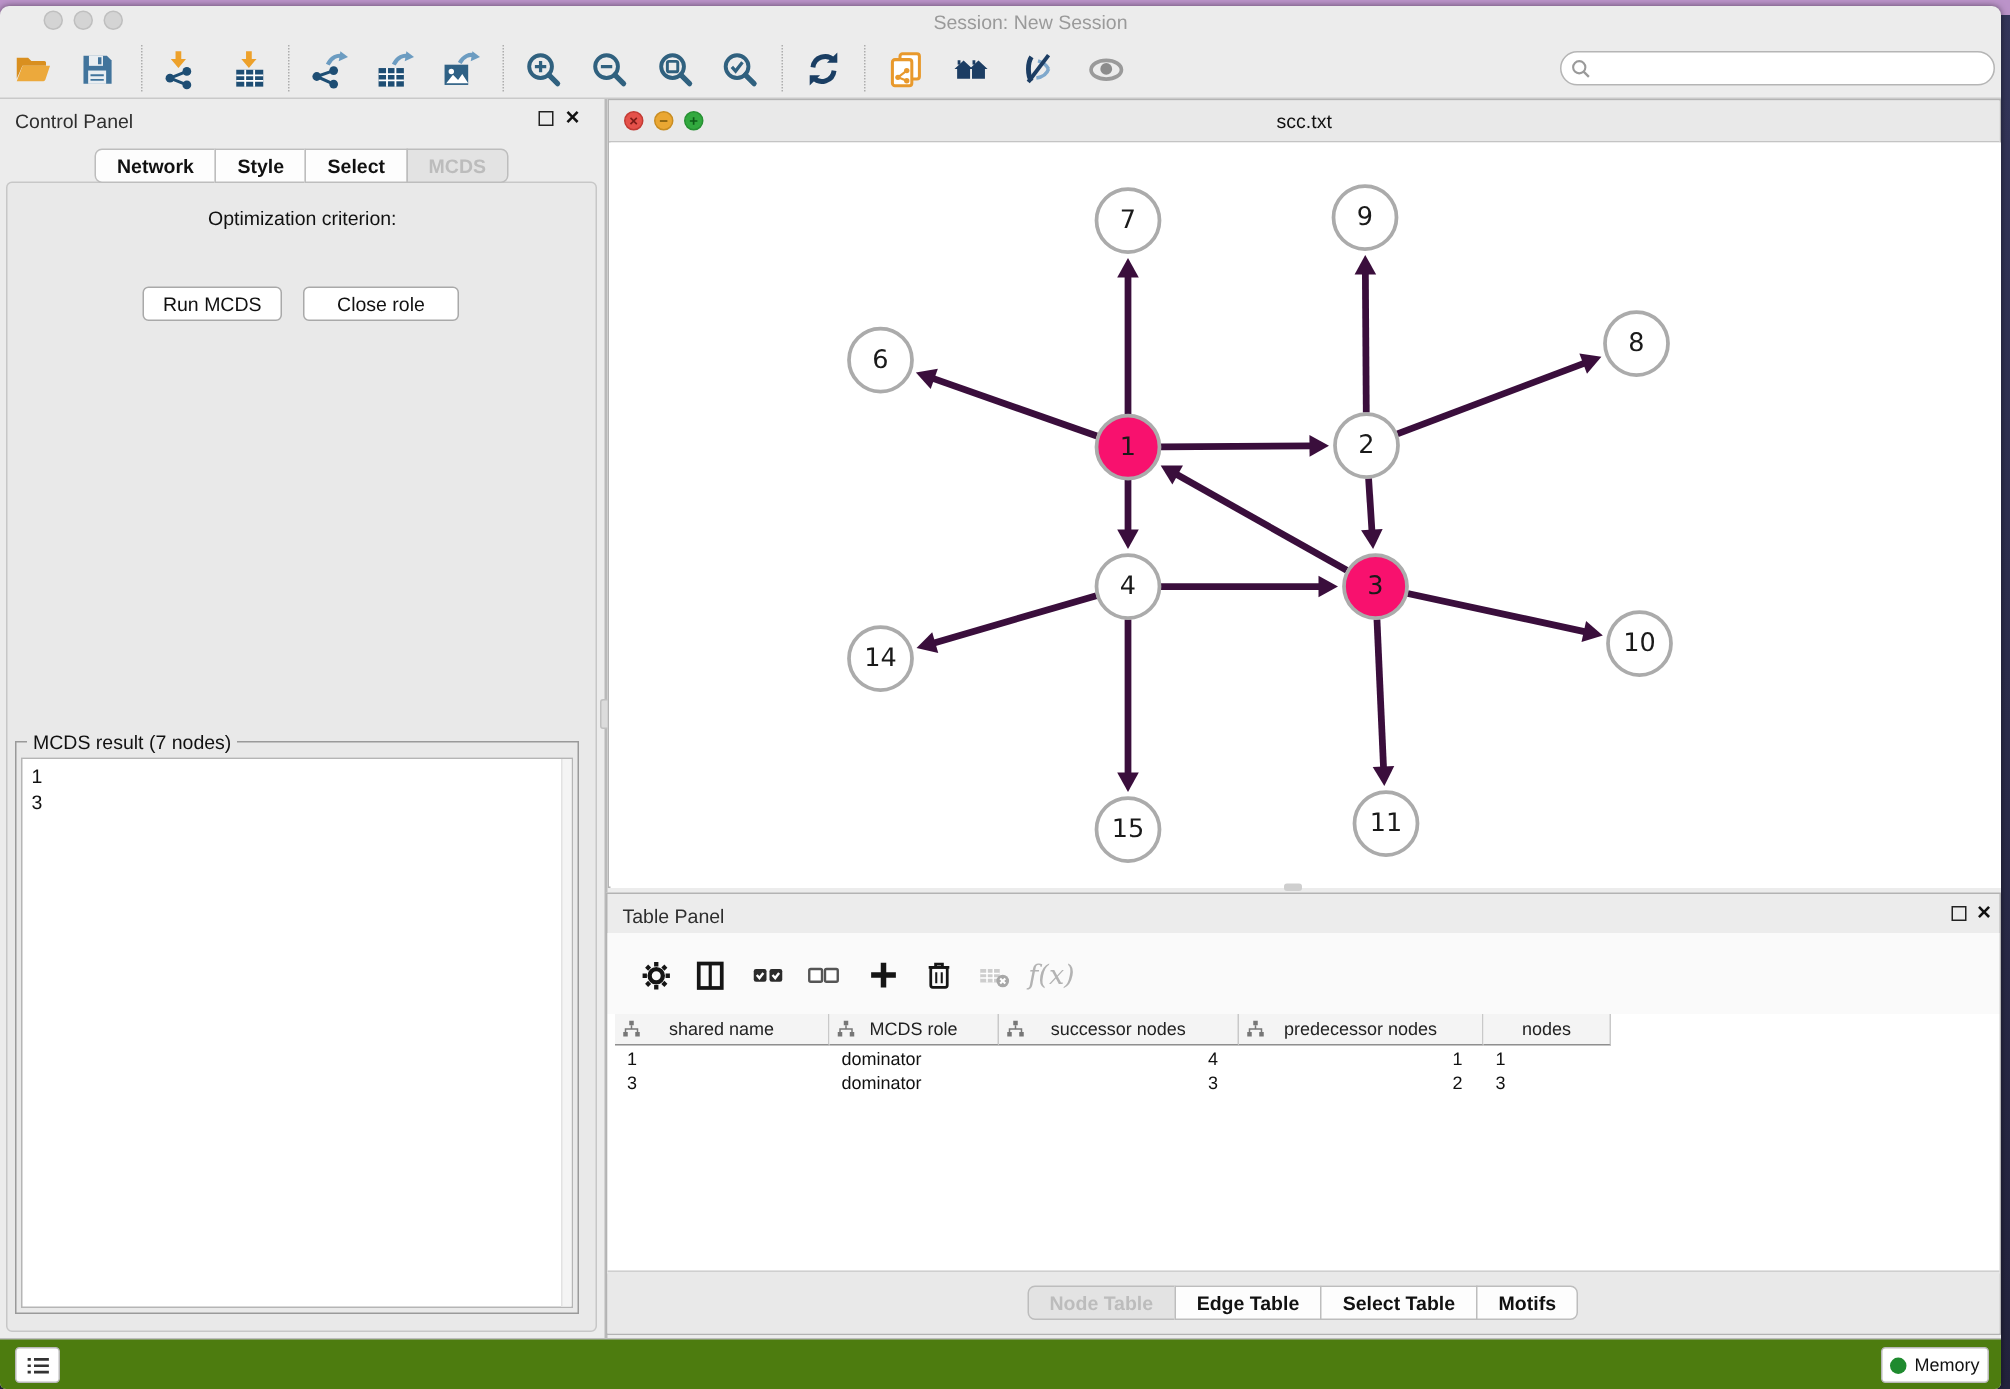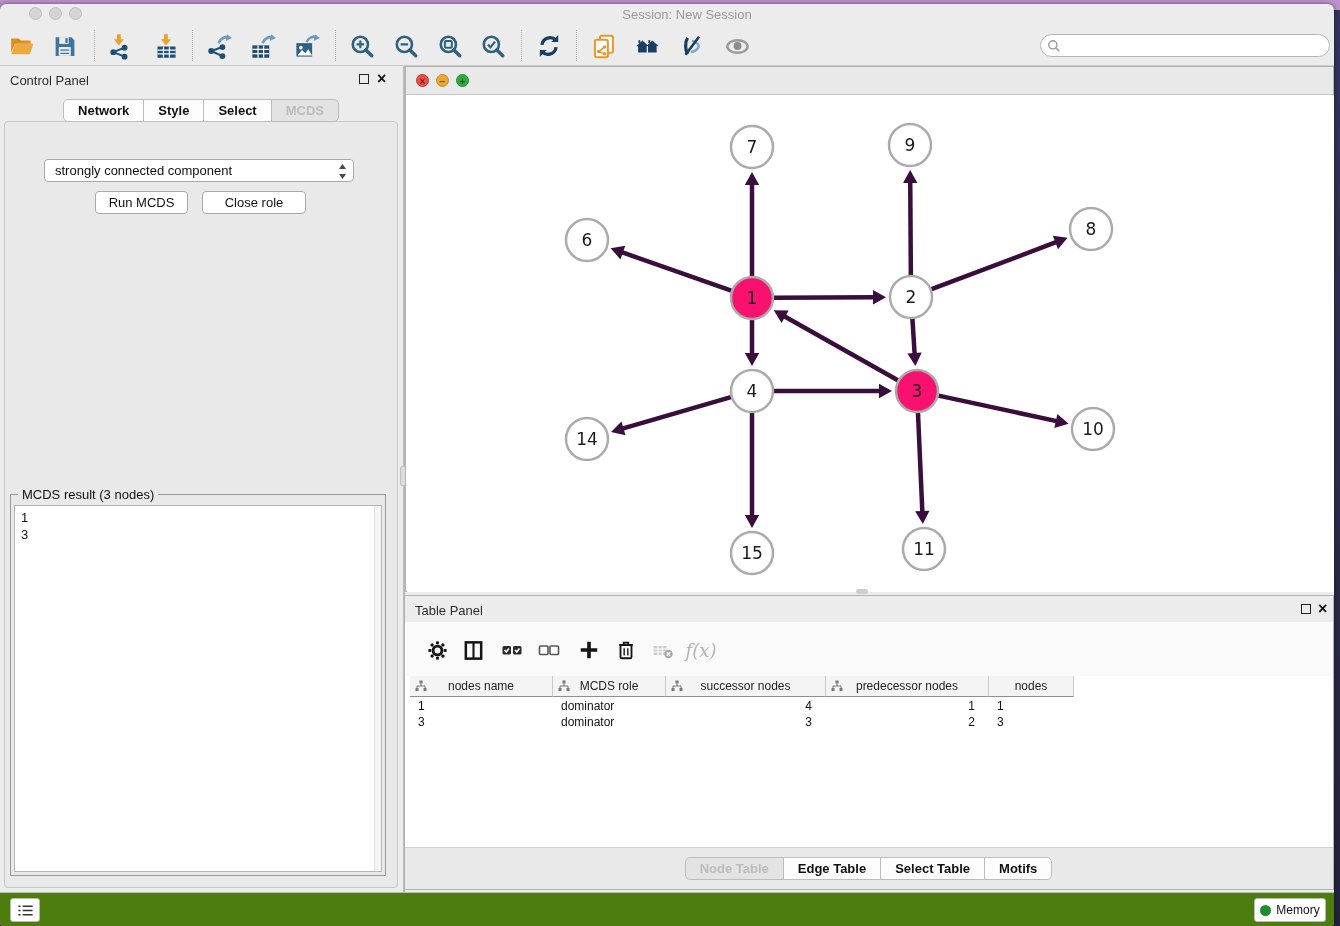--- a/index.html
+++ b/index.html
@@ -241,51 +241,44 @@
       <div class="float-icon" style="left:359px"></div>
       <div class="close-icon" style="left:377px">×</div>
     </div>
     <div class="cp-tabs">
       <div class="tab first">Network</div>
       <div class="tab">Style</div>
       <div class="tab">Select</div>
       <div class="tab last sel-dim">MCDS</div>
     </div>
     <div class="cp-pane"></div>
-    <div class="dropdown">
-      <span>strongly connected component</span>
-      <span class="spin">
-        <svg width="9" height="17" viewBox="0 0 9 17">
-            <path d="M4.5 1L8 6H1z" fill="#4a4a4a"></path>
-            <path d="M4.5 16L1 11h7z" fill="#4a4a4a"></path>
-          </svg>
-      </span>
-    </div>
+    <div class="opt-label">Optimization criterion:</div>
     <div class="btn" style="left:95px; top:125px; width:93px;">Run MCDS</div>
     <div class="btn" style="left:202px; top:125px; width:104px;">Close role</div>
     <div class="result-group">
-      <div class="result-legend">MCDS result (3 nodes)</div>
+      <div class="result-legend">MCDS result (7 nodes)</div>
       <div class="result-text">
         <div>1</div>
         <div>3</div>
         <div class="result-scroll"></div>
       </div>
     </div>
   </div>
 
   <div class="splitter"></div>
   <div class="split-grip"></div>
 
   <div class="right-area">
 
     <div class="net-window">
       <div class="net-titlebar">
         <div class="traffic t-red">×</div>
         <div class="traffic t-yellow">−</div>
         <div class="traffic t-green">+</div>
+        <div class="net-title">scc.txt</div>
       </div>
       <div class="net-canvas">
         <svg width="927" height="497" viewBox="0 0 927 497">
             <line x1="345" y1="181" x2="345" y2="88" stroke="#3A0E3C" stroke-width="4.5"></line>
             <polygon points="345,77 352.2,90 337.8,90" fill="#3A0E3C"></polygon>
             <line x1="324.2449403778676" y1="195.7042820722201" x2="213.96282483621667" y2="156.93844751818526" stroke="#3A0E3C" stroke-width="4.5"></line>
             <polygon points="203.58529502515046,153.2905885542953 218.23733794186577,150.80912963528556 213.46195893459165,164.3942595697722" fill="#3A0E3C"></polygon>
             <line x1="366.9995649035371" y1="202.86163795658152" x2="468.0007119760302" y2="202.22641061650293" stroke="#3A0E3C" stroke-width="4.5"></line>
             <polygon points="479.00049442779874,202.1572295947937 466.0460336535547,209.43884658888038 465.9554694069535,195.03913137929248" fill="#3A0E3C"></polygon>
             <line x1="345" y1="225" x2="345" y2="260" stroke="#3A0E3C" stroke-width="4.5"></line>
@@ -407,21 +400,21 @@
       </div>
       <div class="tp-table">
         <div class="thead">
           <div class="th" style="width:143px">
             <svg class="colicon" width="12" height="12" viewBox="0 0 12 12">
                 <rect x="4.5" y="0.5" width="3" height="3" fill="#777"></rect>
                 <rect x="0.5" y="8" width="3" height="3" fill="#777"></rect>
                 <rect x="8.5" y="8" width="3" height="3" fill="#777"></rect>
                 <path d="M6 3.5v2.5M2 8V6h8v2" stroke="#777" fill="none"></path>
               </svg>
-            <span>nodes name</span>
+            <span>shared name</span>
           </div>
           <div class="th" style="width:113px">
             <svg class="colicon" width="12" height="12" viewBox="0 0 12 12">
                 <rect x="4.5" y="0.5" width="3" height="3" fill="#777"></rect>
                 <rect x="0.5" y="8" width="3" height="3" fill="#777"></rect>
                 <rect x="8.5" y="8" width="3" height="3" fill="#777"></rect>
                 <path d="M6 3.5v2.5M2 8V6h8v2" stroke="#777" fill="none"></path>
               </svg>
             <span>MCDS role</span>
           </div>

